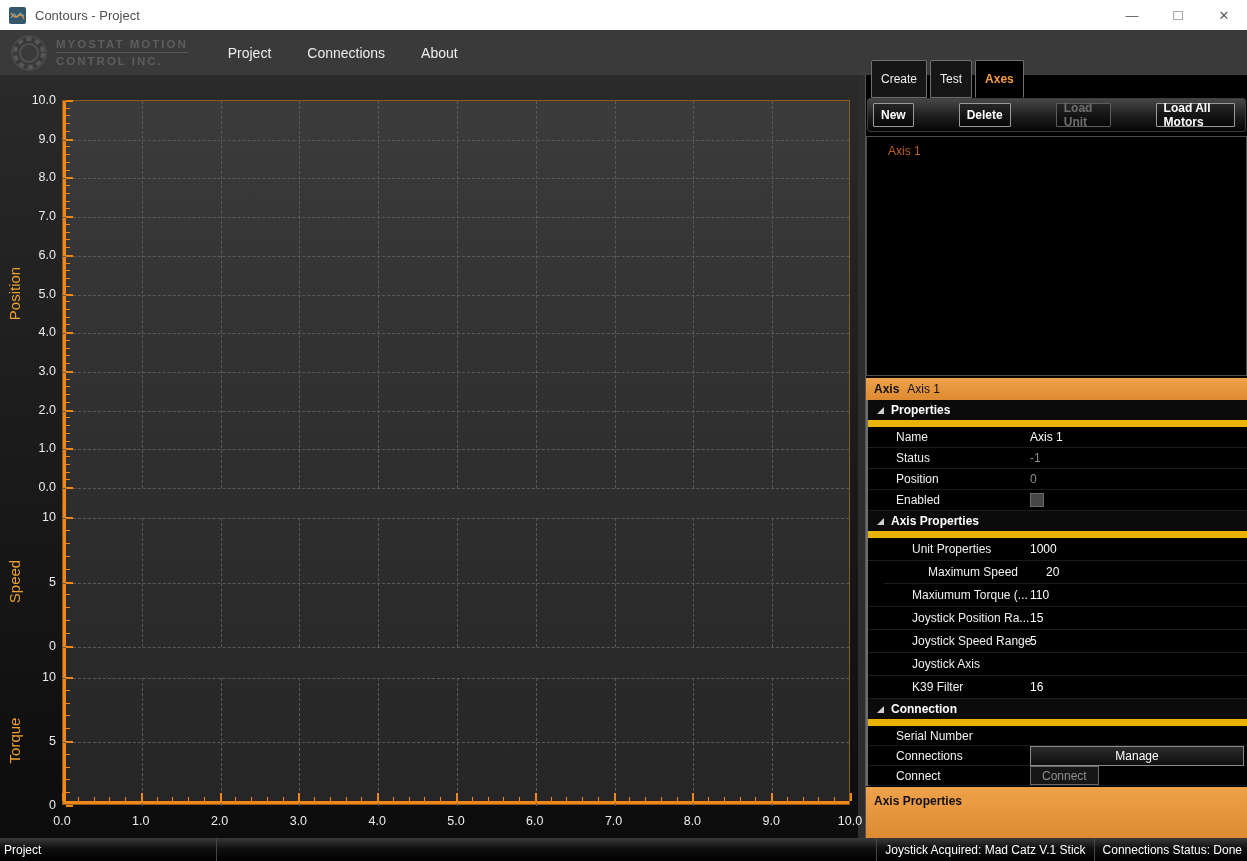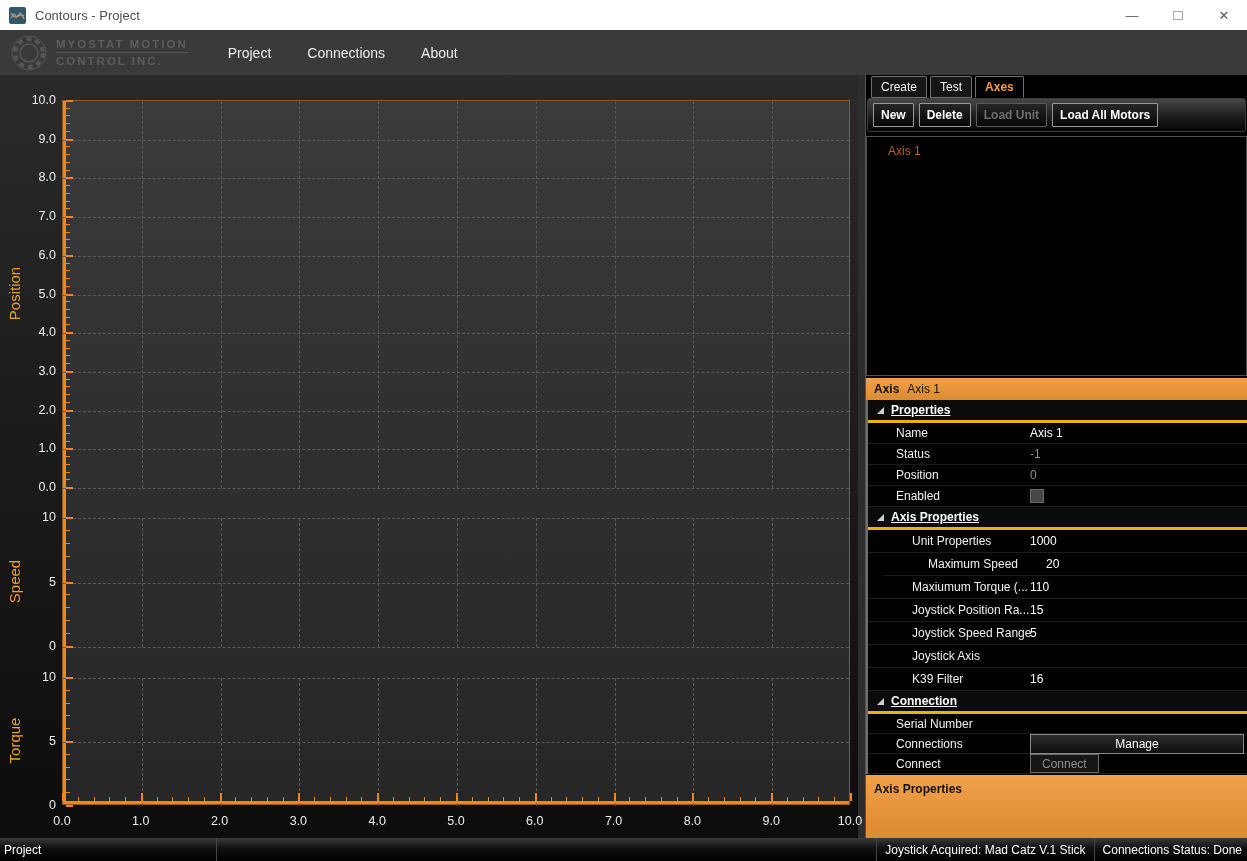--- a/index.html
+++ b/index.html
@@ -33,31 +33,31 @@
   .tick{position:absolute;}
   .ylab{position:absolute;left:0;width:56px;text-align:right;color:#ececec;font-size:12.5px;height:16px;line-height:16px;}
   .xlab{position:absolute;width:44px;text-align:center;color:#ececec;font-size:12.5px;}
   .axis-title{position:absolute;width:100px;text-align:center;font-size:15px;transform:rotate(-90deg);}
 
   .splitter{width:8px;background:#2d2d2d;border-right:1px solid #555;box-sizing:border-box;}
 
   
   .right-panel{flex:1;display:flex;flex-direction:column;background:#000;}
   .tabs{display:flex;height:23px;padding-left:5px;align-items:flex-end;}
-  .tab{font-size:12px;color:#f0f0f0;background:#161616;border:1px solid #6f6f6f;border-radius:2px 2px 0 0;padding:3px 9px;margin-right:3px;box-sizing:border-box;}
+  .tab{font-size:12px;color:#f0f0f0;background:#161616;border:1px solid #6f6f6f;border-radius:2px 2px 0 0;padding:11px 9px;margin-right:3px;box-sizing:border-box;}
   .tab.selected{font-weight:bold;background:#000;border-bottom-color:#000;}
-  .toolbar{height:34px;background:linear-gradient(180deg,#474747 0%,#1d1d1d 55%,#050505 100%);border:1px solid #3c3c3c;border-radius:3px;margin:0 1px;display:flex;align-items:center;padding:0 5px;box-sizing:border-box;}
+  .toolbar{height:34px;background:linear-gradient(180deg,#474747 0%,#1d1d1d 55%,#050505 100%);border:1px solid #3c3c3c;border-radius:3px;margin:0 1px;display:flex;align-items:center;padding:0 5px;box-sizing:border-box;gap:40px;}
   .tb-btn{height:22px;margin-right:5px;padding:0 7px;display:flex;align-items:center;background:rgba(0,0,0,0.35);border:1px solid #9a9a9a;border-radius:1px;color:#fff;font-size:12px;font-weight:bold;}
   .tb-btn.disabled{border-color:#5c5c5c;color:#6f6f6f;}
   .axis-list{height:240px;margin-top:4px;background:#000;border:1px solid #4f4f4f;box-sizing:border-box;padding-top:5px;}
   .axis-list-item{font-size:12px;padding:2px 0 2px 21px;}
   .sel-header{height:22px;margin-top:2px;color:#111;font-size:12px;display:flex;align-items:center;padding-left:8px;flex-shrink:0;}
   .sel-header b{margin-right:8px;}
   .prop-grid{border-left:2px solid #6e6e6e;background:#000;}
-  .sec-header{height:20px;background:#0b0b0b;border-bottom:3px solid #eab308;display:flex;align-items:center;color:#fff;font-weight:bold;font-size:12px;text-decoration:underline;}
+  .sec-header{height:20px;background:#0b0b0b;border-bottom:7px solid #eab308;display:flex;align-items:center;color:#fff;font-weight:bold;font-size:12px;}
   .tri{width:0;height:0;border-left:7px solid transparent;border-bottom:7px solid #cfcfcf;margin:0 7px 0 9px;}
   .prow{position:relative;border-bottom:1px solid #1c1c1c;display:flex;align-items:center;box-sizing:border-box;}
   .prow-label{color:#f0f0f0;font-size:12px;white-space:nowrap;}
   .prow-value{position:absolute;left:162px;right:3px;top:0;bottom:0;display:flex;align-items:center;font-size:12px;color:#fff;}
   .val-readonly{color:#8f8f8f;}
   .checkbox{width:12px;height:12px;background:#464646;border:1px solid #6a6a6a;}
   .cmd-btn{height:19px;padding:0 11px;margin-right:6px;display:flex;align-items:center;background:#161616;border:1px solid #6a6a6a;color:#8f8f8f;font-size:12px;box-sizing:border-box;}
   .wide-btn{flex:1;height:18px;display:flex;align-items:center;justify-content:center;background:linear-gradient(180deg,#2c2c2c,#0e0e0e);border:1px solid #8a8a8a;color:#fff;font-size:12px;}
   .dropdown{flex:1;height:19px;display:flex;align-items:center;background:#000;border:1px solid #c9c9c9;color:#fff;font-size:12px;font-weight:bold;padding-left:5px;position:relative;box-sizing:content-box;}
   .dd-arrow{position:absolute;right:5px;top:7px;width:0;height:0;border-left:5px solid transparent;border-right:5px solid transparent;border-top:6px solid #9a9a9a;}

